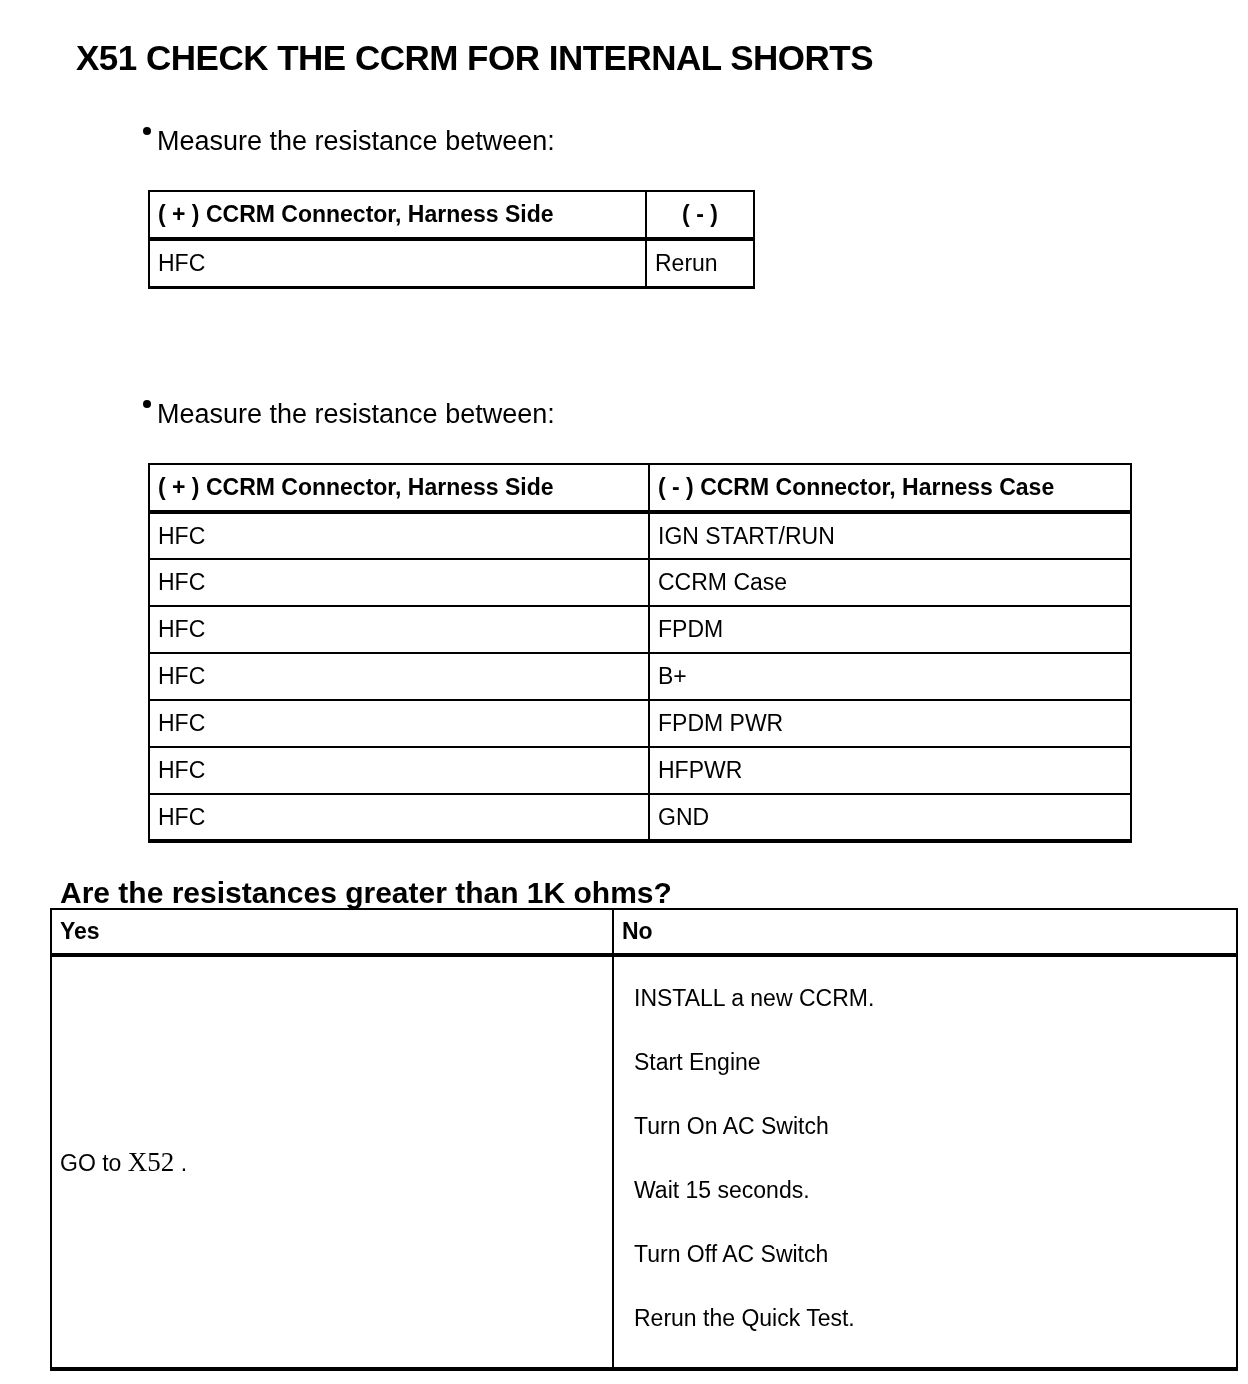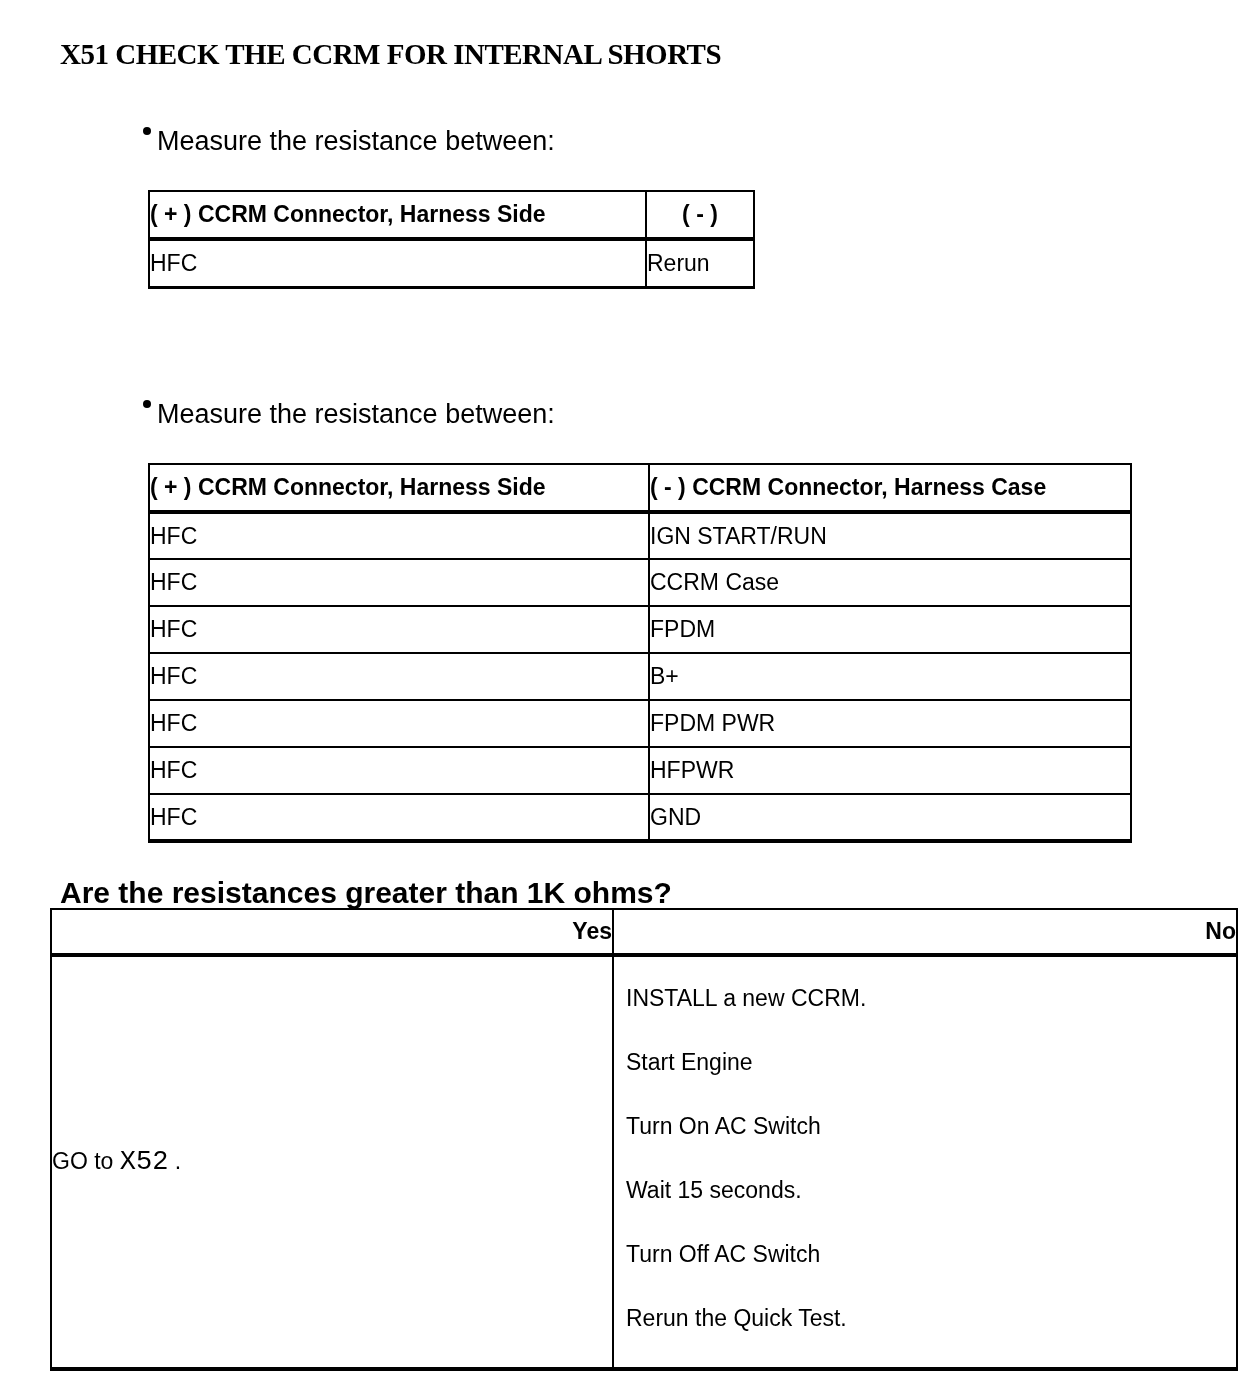--- a/index.html
+++ b/index.html
@@ -7,25 +7,25 @@
   body {
     width: 1248px;
     height: 1384px;
     position: relative;
     font-family: "Liberation Sans", sans-serif;
     color: #000000;
   }
 
   .page-title {
     position: absolute;
-    left: 60px;
+    left: 76px;
     top: 38px;
-    font-family: Liberation Serif, serif;
+    font-family: Liberation Sans, sans-serif;
     font-weight: bold;
-    font-size: 29px;
+    font-size: 35px;
     letter-spacing: -0.5px;
     white-space: nowrap;
   }
 
   .bullet-line {
     position: absolute;
     display: flex;
     align-items: flex-start;
     font-size: 27px;
     line-height: 28px;
@@ -41,21 +41,21 @@
   }
 
   table {
     border-collapse: collapse;
     table-layout: fixed;
     font-size: 23px;
     position: absolute;
   }
   table, th, td { border: 2px solid #000; }
   th { font-weight: bold; }
-  th, td { padding: 0 0; overflow: hidden; white-space: nowrap; }
+  th, td { padding: 0 8px; overflow: hidden; white-space: nowrap; }
 
   
   .tbl-ground { left: 148px; top: 190px; }
   .tbl-ground th, .tbl-ground td { height: 48px; }
   .tbl-ground .col-plus  { width: 497px; text-align: left; }
   .tbl-ground .col-minus { width: 108px; }
   .tbl-ground thead th { border-bottom: 4px solid #000; }
   .tbl-ground thead .col-minus { text-align: center; }
   .tbl-ground tbody td { text-align: left; border-bottom: 3px solid #000; }
 
@@ -75,33 +75,33 @@
     font-weight: bold;
     white-space: nowrap;
   }
 
   
   .tbl-decision { left: 50px; top: 908px; }
   .tbl-decision .col-yes { width: 562px; }
   .tbl-decision .col-no  { width: 624px; }
   .tbl-decision thead th {
     height: 46px;
-    text-align: right;
+    text-align: left;
     border-bottom: 4px solid #000;
   }
   .tbl-decision tbody td {
     height: 368px;
     border-bottom: 4px solid #000;
     white-space: normal;
   }
   .tbl-decision .yes-cell { vertical-align: middle; text-align: left; }
   .tbl-decision .no-cell  { vertical-align: top; text-align: left; padding-top: 26px; }
   .no-cell p { margin: 0 0 34px 12px; line-height: 30px; }
   .goto-link {
-    font-family: Liberation Mono, monospace;
+    font-family: Liberation Serif, serif;
     font-size: 27px;
     color: #000;
     text-decoration: none;
     cursor: pointer;
   }
 </style>
 </head>
 <body>
 
 <h1 class="page-title">X51 CHECK THE CCRM FOR INTERNAL SHORTS</h1>

